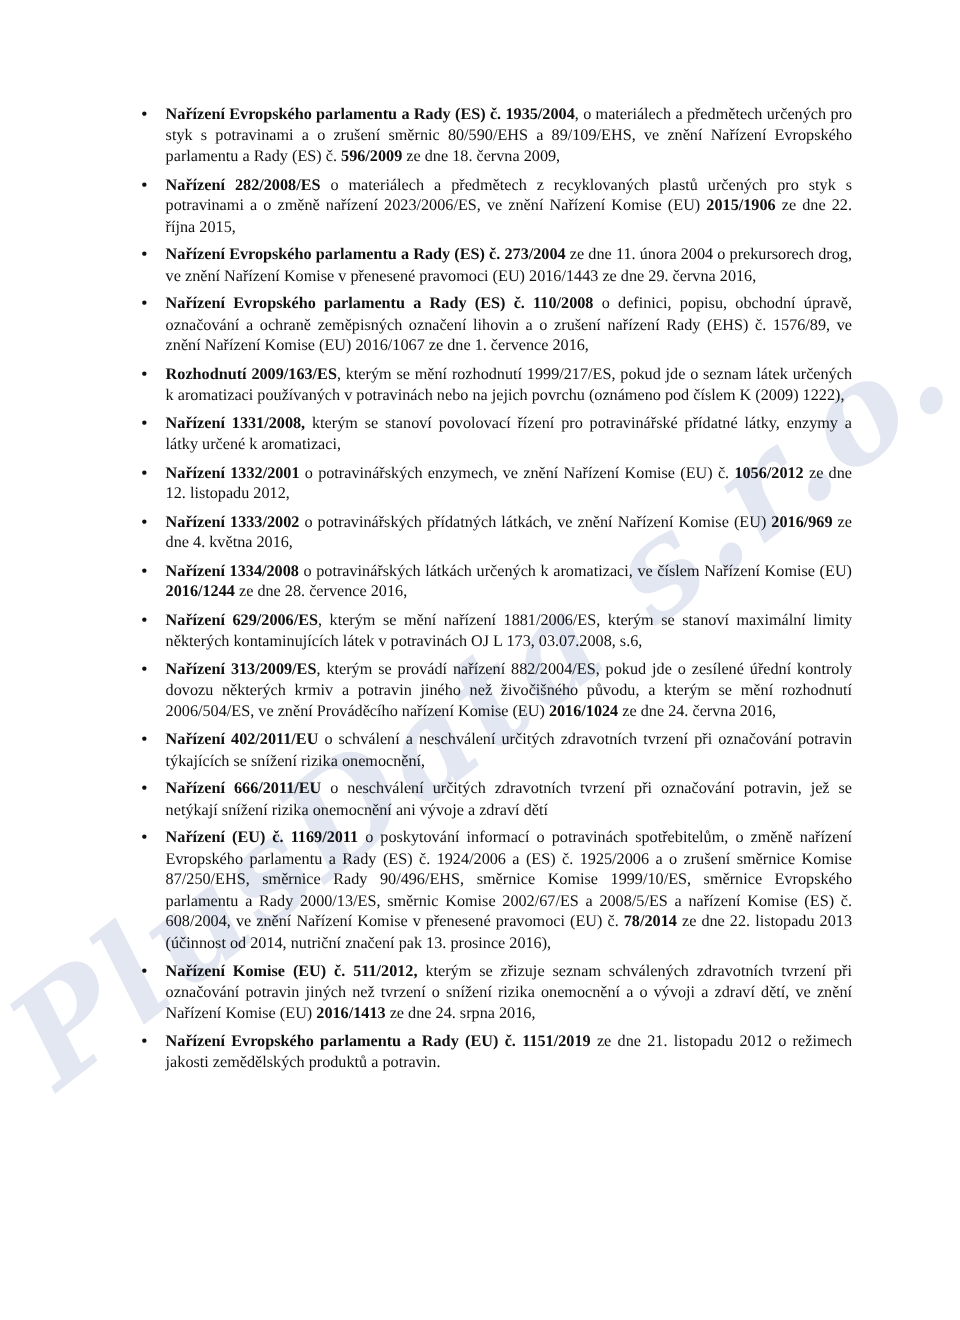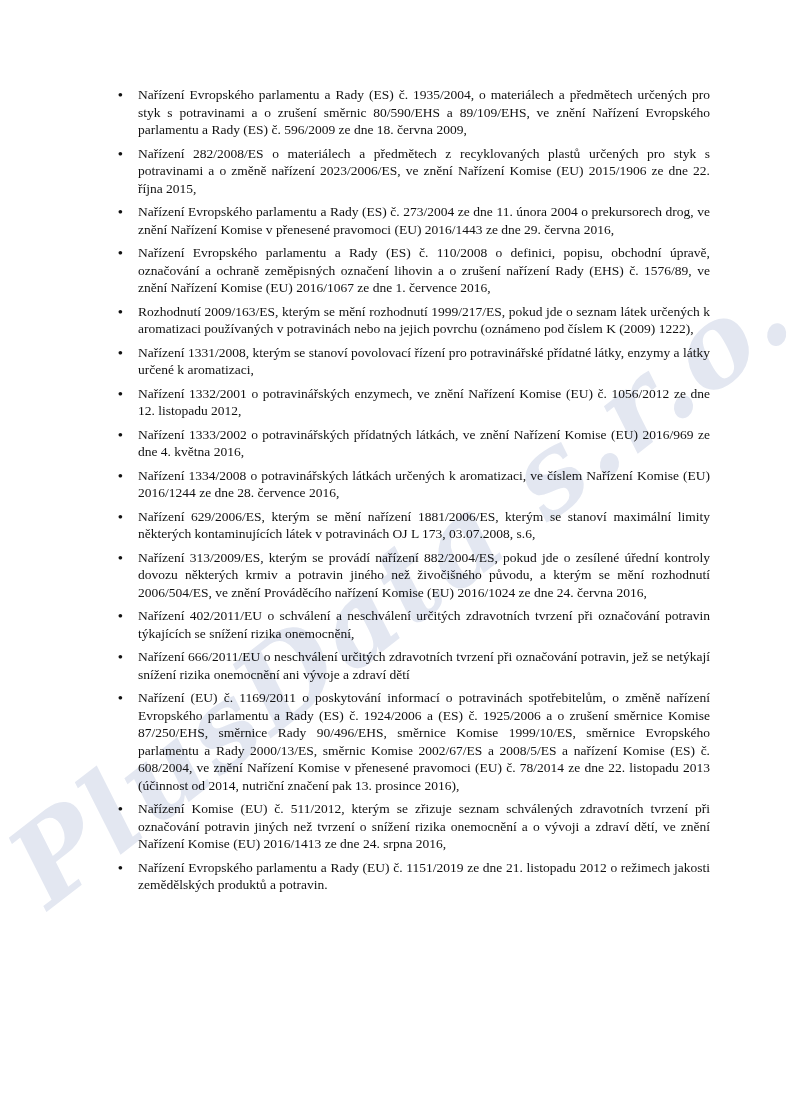--- a/index.html
+++ b/index.html
@@ -49,21 +49,21 @@
     line-height: 17.5px;
     text-align: justify;
   }
   ul.reg-list li .bullet {
     position: absolute;
     left: 0;
     top: 0;
     font-weight: bold;
   }
   ul.reg-list li b {
-    font-weight: normal;
+    font-weight: bold;
   }
 </style>
 </head>
 <body>
 
 <div class="page">
   <div class="watermark" style="color: rgb(227, 231, 241);">PlusData s.r.o.</div>
   <div class="content">
     <ul class="reg-list">
         <li><span class="bullet">•</span><b>Nařízení Evropského parlamentu a Rady (ES) č. 1935/2004</b><span>, o materiálech a předmětech určených pro styk s potravinami a o zrušení směrnic 80/590/EHS a 89/109/EHS, ve znění Nařízení Evropského parlamentu a Rady (ES) č. </span><b>596/2009</b><span> ze dne 18. června 2009,</span></li>

